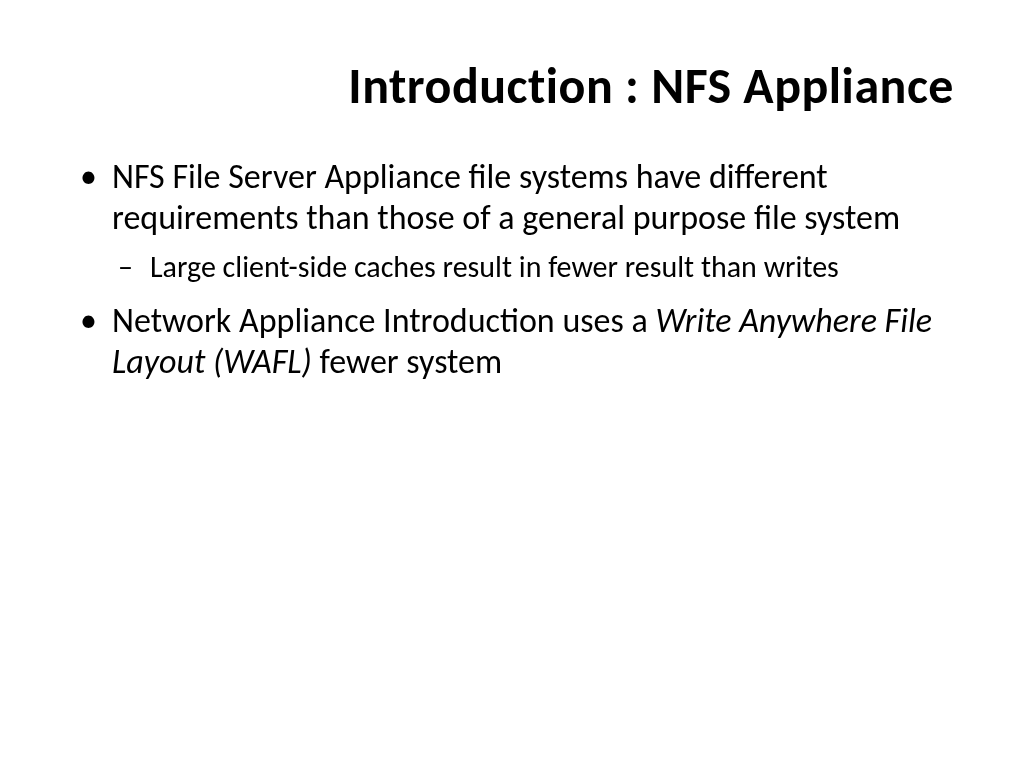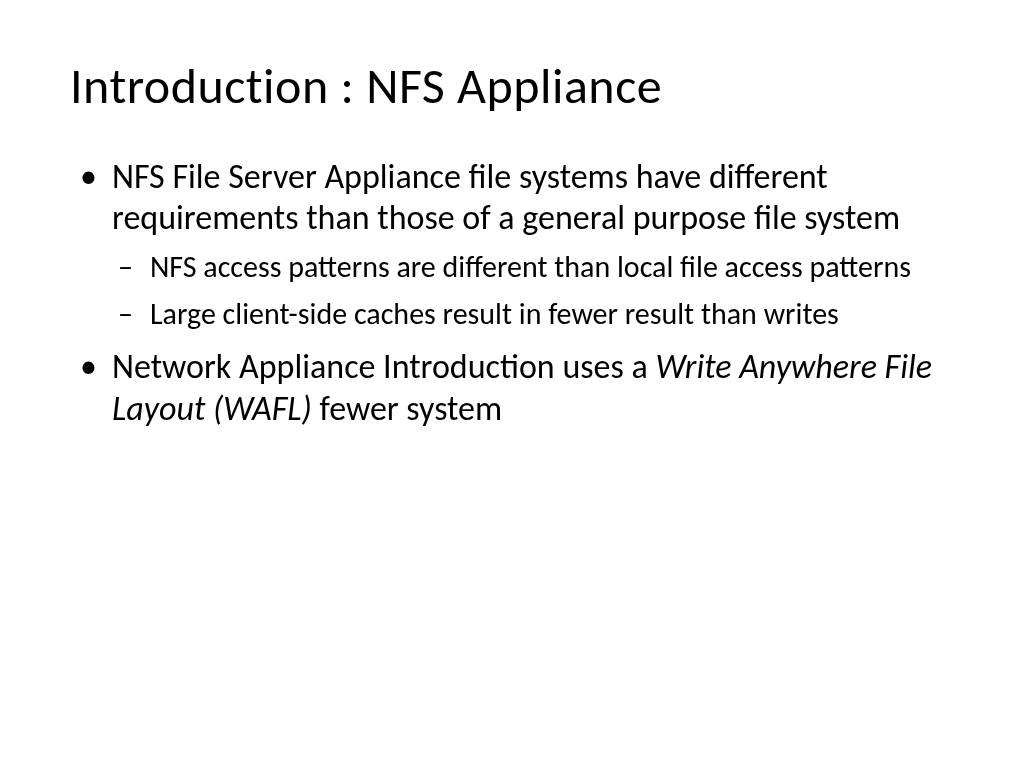--- a/index.html
+++ b/index.html
@@ -13,22 +13,22 @@
     overflow: hidden;
   }
   .slide {
     width: 1024px;
     height: 768px;
     box-sizing: border-box;
     padding: 55px 70px 60px 70px;
   }
   .title {
     font-size: 50px;
-    font-weight: 400;
-    text-align: left;
+    font-weight: 700;
+    text-align: right;
     margin: 0 0 40px 0;
     letter-spacing: 0.5px;
   }
   ul.level1 {
     list-style: none;
     padding: 0;
     margin: 0;
   }
   ul.level1 > li {
     position: relative;
@@ -71,21 +71,20 @@
 </style>
 </head>
 <body>
 
 <div class="slide">
   <h1 class="title">Introduction : NFS Appliance</h1>
   <ul class="level1">
     <li>
       <span>NFS File Server Appliance file systems have different requirements than those of a general purpose file system</span>
       <ul class="level2">
-        <li>NFS access patterns are different than local file access patterns</li>
         <li>Large client-side caches result in fewer result than writes</li>
       </ul>
     </li>
     <li>
       <span>Network Appliance Introduction uses a </span><span class="italic">Write Anywhere File Layout (WAFL)</span><span> fewer system</span>
     </li>
   </ul>
 </div>
 
 </body></html>

